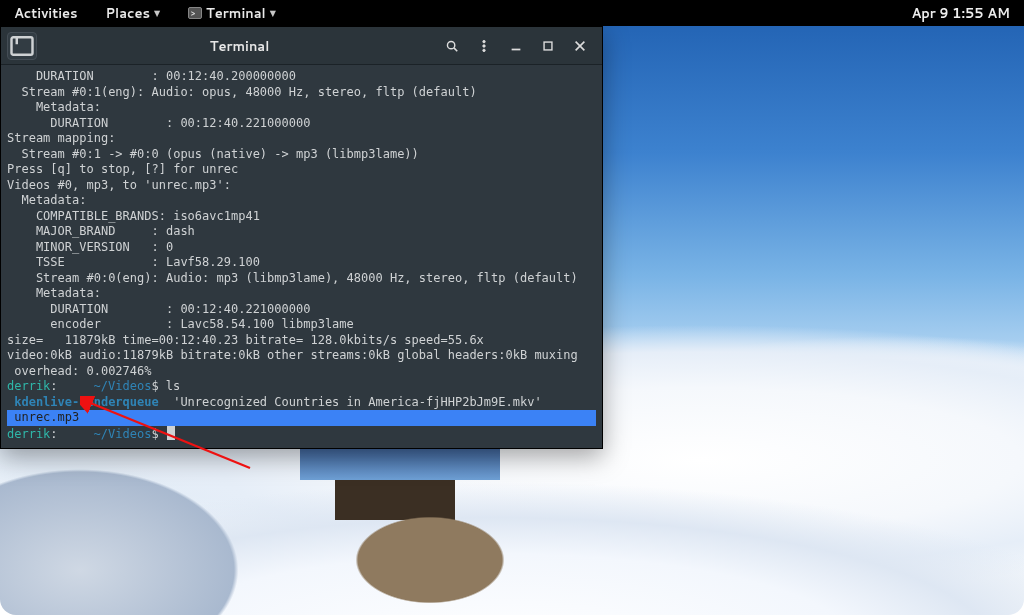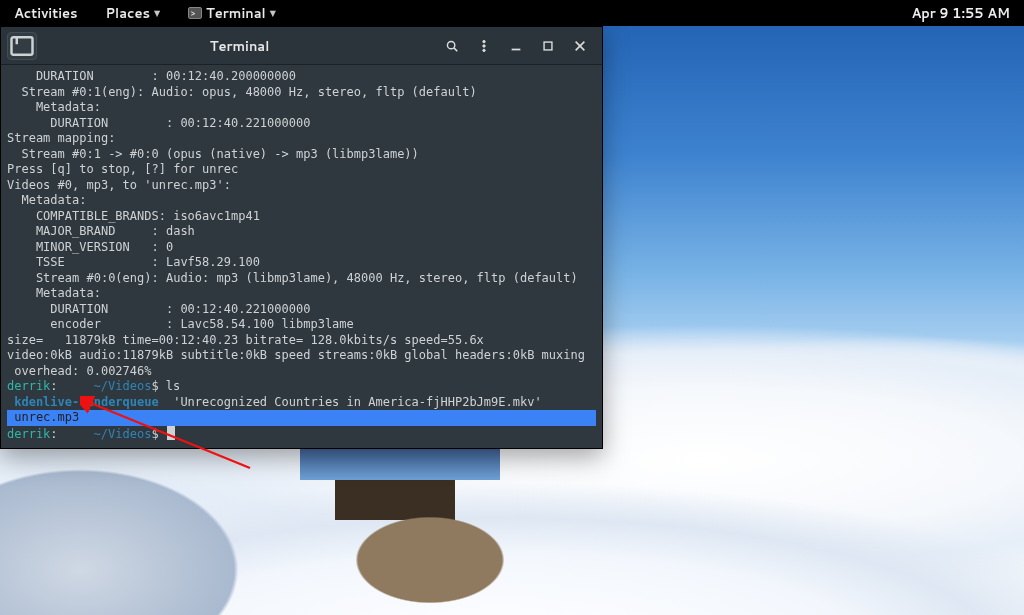--- a/index.html
+++ b/index.html
@@ -18,20 +18,21 @@
       linear-gradient(#3b2f23,#3b2f23) 335px 480px/120px 40px no-repeat,
       linear-gradient(#35588f,#6fa0d6) 300px 440px/200px 40px no-repeat,
       
       radial-gradient(ellipse 900px 240px at 500px 650px, #ffffff 0%, #f3f7fd 40%, #dee7f3 55%, transparent 70%),
       
       radial-gradient(ellipse 800px 180px at 700px 460px, #ffffff 0%, #f5f8fc 40%, #e6eef8 60%, transparent 75%),
       radial-gradient(ellipse 600px 140px at 300px 430px, #eef3fa 0%, #e2ecf7 50%, transparent 70%),
       radial-gradient(ellipse 500px 120px at 900px 420px, #f9fbfe 0%, #eaf1f9 50%, transparent 70%),
       
       linear-gradient(to bottom, #1f5fb0 0%, #3d82cf 25%, #7ab4e6 45%, #b9d9f4 60%, #e8f0f9 70%, #f5f8fb 100%);
+    border-radius: 16px;
   }
 
   
   .topbar {
     position: absolute;
     top: 0; left: 0; right: 0;
     height: 26px;
     background: #000;
     color: #eee;
     display: flex;
@@ -194,21 +195,21 @@
 <span>  Metadata:</span>
 <span>    COMPATIBLE_BRANDS: iso6avc1mp41</span>
 <span>    MAJOR_BRAND     : dash</span>
 <span>    MINOR_VERSION   : 0</span>
 <span>    TSSE            : Lavf58.29.100</span>
 <span>    Stream #0:0(eng): Audio: mp3 (libmp3lame), 48000 Hz, stereo, fltp (default)</span>
 <span>    Metadata:</span>
 <span>      DURATION        : 00:12:40.221000000</span>
 <span>      encoder         : Lavc58.54.100 libmp3lame</span>
 <span>size=   11879kB time=00:12:40.23 bitrate= 128.0kbits/s speed=55.6x</span>
-<span>video:0kB audio:11879kB subtitle:0kB speed streams:0kB global headers:0kB muxing</span>
+<span>video:0kB audio:11879kB bitrate:0kB other streams:0kB global headers:0kB muxing</span>
 <span> overhead: 0.002746%</span>
 <span class="c-user">derrik</span><span>:</span><span class="c-path">~/Videos</span><span>$ </span><span>ls</span>
 <span class="c-dir"> kdenlive-renderqueue</span><span>  'Unrecognized Countries in America-fjHHP2bJm9E.mkv'</span>
 <span class="c-sel" style="width:100%;"> unrec.mp3</span>
 <span class="c-user">derrik</span><span>:</span><span class="c-path">~/Videos</span><span>$ </span><span class="cursor"></span></div>
   </div>
 
   <svg class="arrow" viewBox="0 0 180 80">
     <defs>
       <marker id="ah" markerWidth="10" markerHeight="10" refX="2" refY="5" orient="auto">

